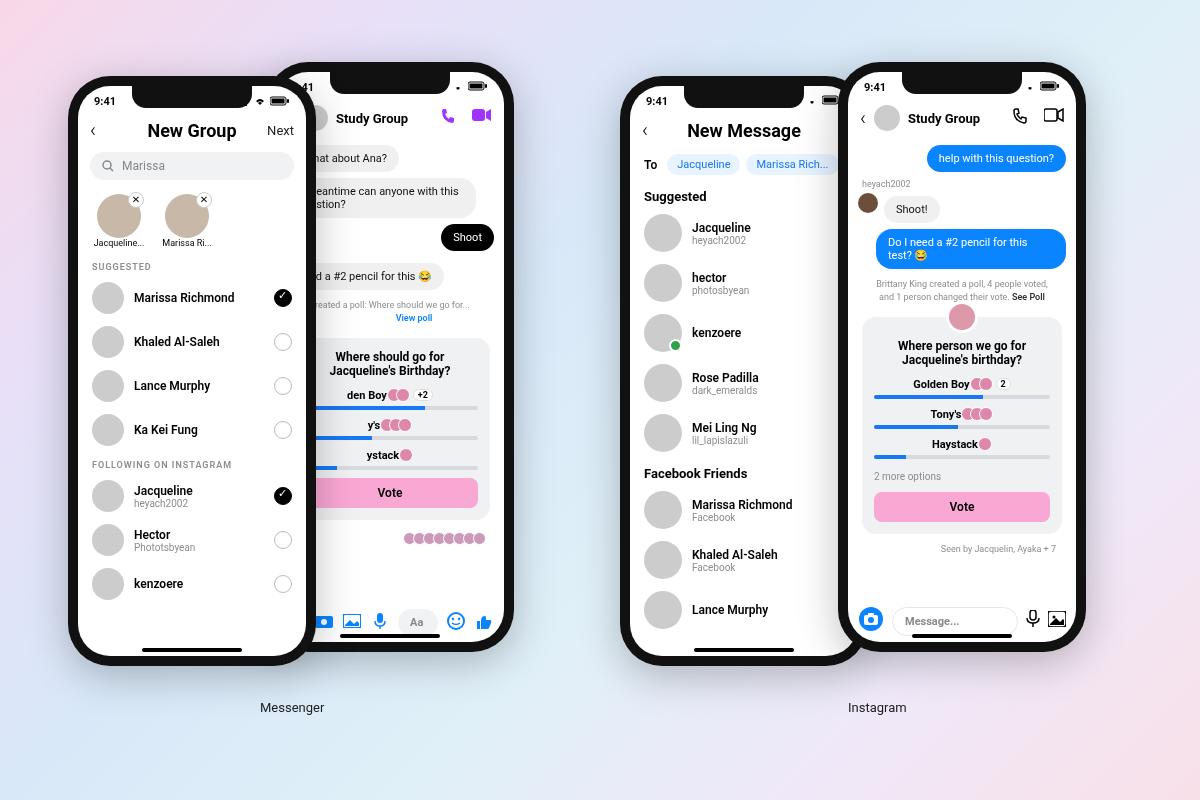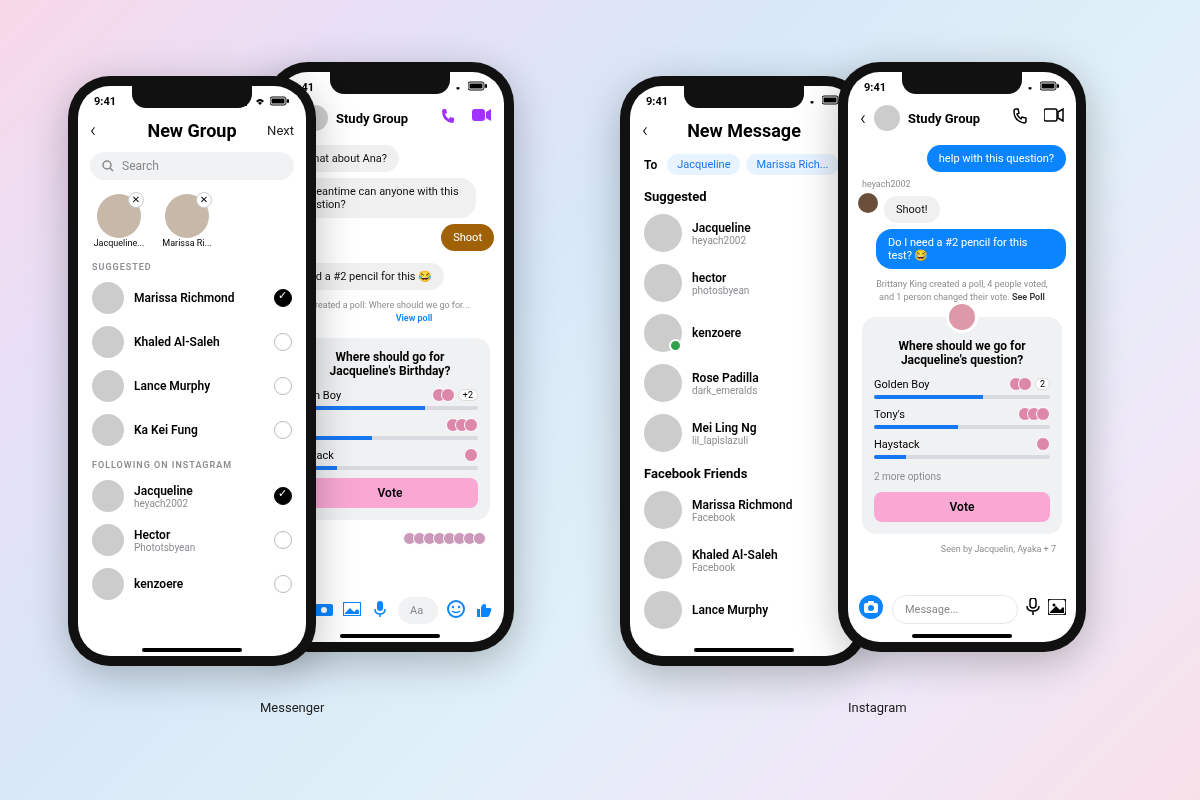--- a/index.html
+++ b/index.html
@@ -72,44 +72,44 @@
   .contact-row .ck.on { background:#000;border-color:#000; position:relative;}
   .contact-row .ck.on::after{content:"✓";color:#fff;font-size:11px;position:absolute;left:3px;top:-1px;}
   
   .chat-head { display:flex; align-items:center; gap:8px; padding:4px 12px; height:40px;}
   .chat-head .ava{width:26px;height:26px;border-radius:50%;background:#ccc;}
   .chat-head .ttl{font-weight:700;font-size:13px;}
   .chat-head .actions{margin-left:auto;display:flex;gap:14px;}
   .msg-area{padding:4px 10px 0;}
   .bubble{display:inline-block;padding:7px 12px;border-radius:16px;font-size:11px;max-width:190px;margin:3px 0;}
   .bubble.in{background:#f0f0f0;color:#111;}
-  .bubble.out-p{background:#a16207;color:#fff;float:right;clear:both;}
+  .bubble.out-p{background:#000000;color:#fff;float:right;clear:both;}
   .bubble.out-b{background:#0a84ff;color:#fff;float:right;clear:both;}
   .clr{clear:both;height:0;}
   .sys{clear:both;font-size:9px;color:#8a8d91;text-align:center;padding:6px 16px;line-height:1.4;}
   .sys .link{color:#0a84ff;font-weight:600;margin-left:48px;}
   .sys .bold{color:#333;font-weight:600;}
   .poll-card{clear:both;background:#f0f1f3;border-radius:14px;padding:12px;margin:8px 4px;text-align:center;}
   .poll-card .q{font-weight:700;font-size:12px;margin-bottom:10px;}
   .poll-opt{text-align:left;margin:8px 0;}
-  .poll-opt .lbl{font-size:11px;font-weight:400;display:flex;justify-content:space-between;align-items:center;}
+  .poll-opt .lbl{font-size:11px;font-weight:700;display:flex;justify-content:center;align-items:center;}
   .poll-opt .bar{height:4px;background:#d9dadf;border-radius:3px;margin-top:4px;overflow:hidden;}
   .poll-opt .fill{height:100%;background:#1877f2;}
   .avs{display:flex;align-items:center;}
   .avs .a{width:14px;height:14px;border-radius:50%;background:#d8a;border:1.5px solid #fff;margin-left:-5px;}
   .avs .a:first-child{margin-left:0;}
   .avs .cnt{font-size:9px;background:#fff;border:1px solid #ddd;border-radius:8px;padding:0 4px;margin-left:3px;}
   .poll-more{font-size:10px;color:#8a8d91;text-align:left;padding:4px 0;}
   .vote-btn{background:#f9a8d4;border-radius:8px;padding:8px;font-size:12px;font-weight:600;margin-top:6px;}
   .poll-wrap{position:relative;}
   .poll-wrap .topava{position:absolute;top:-16px;left:50%;transform:translateX(-50%);width:32px;height:32px;border-radius:50%;background:#d9a;border:3px solid #fff;}
   .seen-row{clear:both;display:flex;justify-content:flex-end;gap:-4px;padding:4px 8px;}
   .seen-row .a{width:13px;height:13px;border-radius:50%;background:#c9b;margin-left:-3px;border:1px solid #fff;}
   .seen-text{font-size:9px;color:#8a8d91;text-align:right;padding:2px 10px 0;}
-  .composer{position:absolute;bottom:12px;left:0;right:0;display:flex;align-items:center;gap:8px;padding:6px 10px;}
+  .composer{position:absolute;bottom:0;left:0;right:0;display:flex;align-items:center;gap:8px;padding:6px 10px;font-weight:bold;}
   .composer .pill{flex:1;background:#f1f2f4;border-radius:18px;padding:7px 12px;font-size:11px;color:#888;}
   .composer .ic{color:#0a84ff;width:20px;text-align:center;}
   .composer.purple .ic{color:#0a84ff;}
   
   .to-row{padding:6px 14px;font-size:12px;display:flex;gap:6px;align-items:center;flex-wrap:wrap;}
   .to-row .lbl{font-weight:600;margin-right:4px;}
   .tag{background:#e7f3ff;color:#1877f2;border-radius:14px;padding:4px 10px;font-size:11px;}
   .section-h2{font-size:13px;font-weight:700;padding:8px 14px 4px;}
   .caption{position:absolute;font-size:13px;color:#222;}
   
@@ -157,21 +157,21 @@
       <div class="nav-title">New Group</div>
       <div class="nav-side" style="justify-content:flex-end;">
             <span class="nav-next">Next</span>
           </div>
     </div>
     <div class="search">
       <svg width="12" height="12">
             <circle cx="5" cy="5" r="4" fill="none" stroke="#888" stroke-width="1.5"></circle>
             <line x1="8" y1="8" x2="11" y2="11" stroke="#888" stroke-width="1.5"></line>
           </svg>
-      <span>Search</span>
+      <span>Marissa</span>
     </div>
     <div class="sel-row">
       <div class="sel-chip">
         <div class="rm">✕</div>
         <div class="ava c1"></div>
         <span>Jacqueline...</span>
       </div>
       <div class="sel-chip">
         <div class="rm">✕</div>
         <div class="ava c2"></div>
@@ -504,21 +504,21 @@
             <div class="ava c1" style="width:20px;height:20px;border-radius:50%;"></div>
             <div class="bubble in">Shoot!</div>
           </div>
       <div class="clr"></div>
       <div class="bubble out-b">Do I need a #2 pencil for this test? 😂</div>
       <div class="clr"></div>
       <div class="sys"><span>Brittany King created a poll, 4 people voted, and 1 person changed their vote.</span> <span class="bold">See Poll</span></div>
       <div class="poll-wrap">
         <div class="topava"></div>
         <div class="poll-card" style="padding-top:22px;">
-          <div class="q">Where should we go for Jacqueline's question?</div>
+          <div class="q">Where person we go for Jacqueline's birthday?</div>
           <div class="poll-opt">
             <div class="lbl">
                   <span>Golden Boy</span>
                   <span class="avs">
                     <span class="a c1"></span>
                     <span class="a c5"></span>
                     <span class="cnt">2</span>
                   </span>
                 </div>
             <div class="bar">

